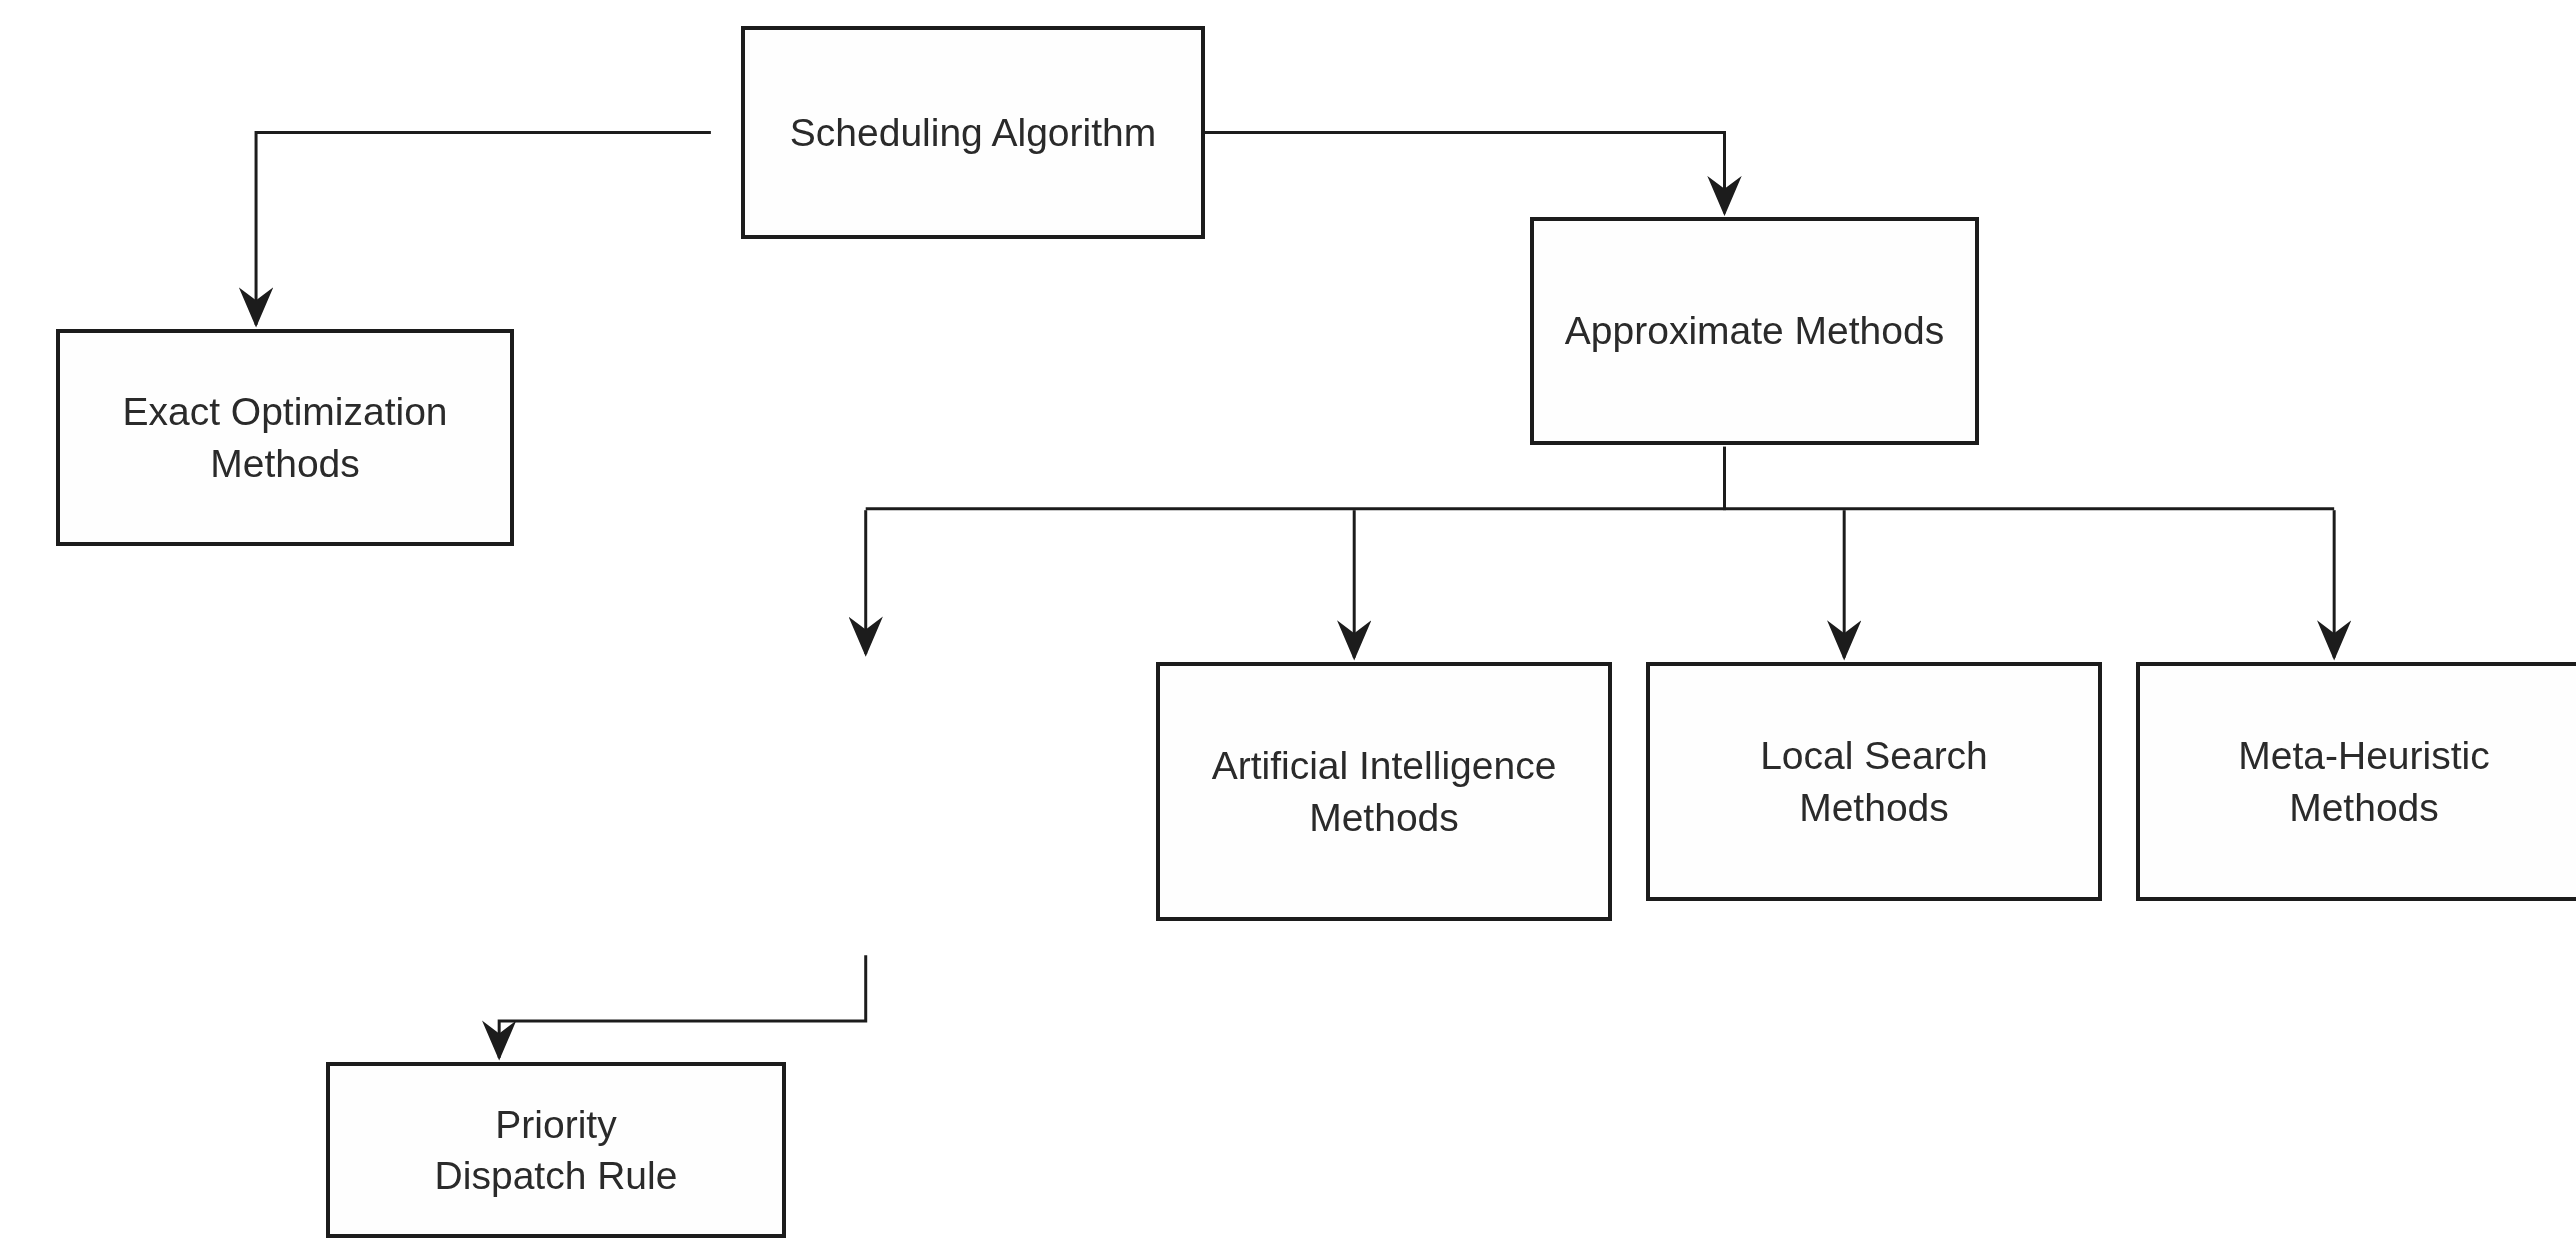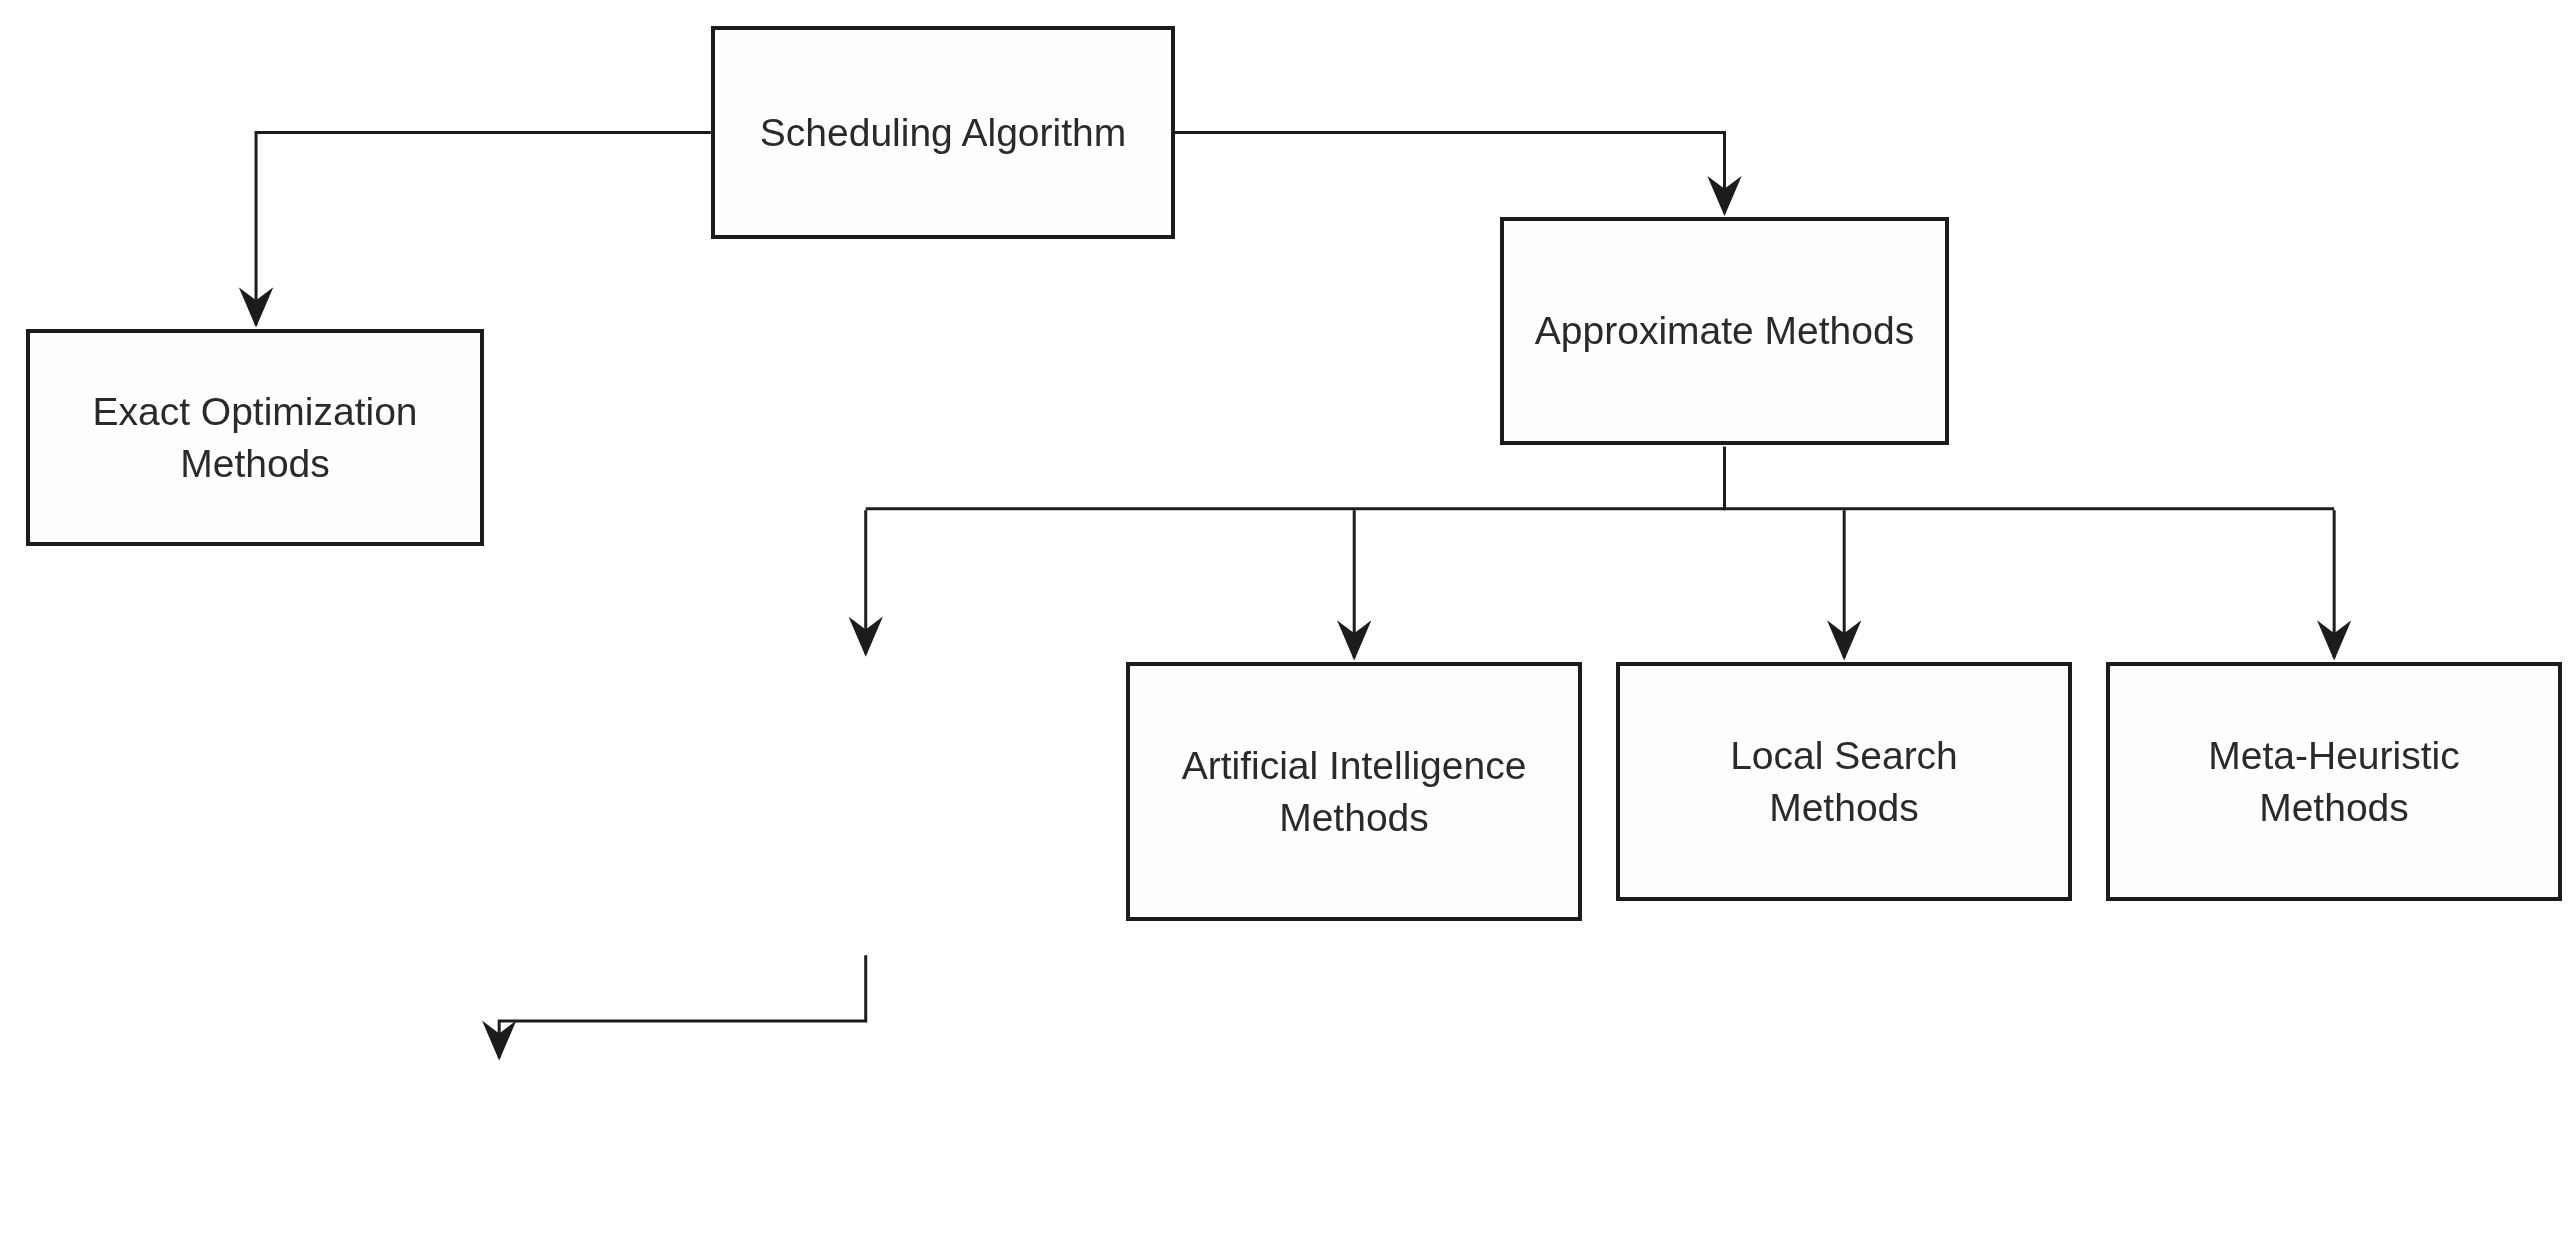--- a/index.html
+++ b/index.html
@@ -31,20 +31,21 @@
   .node {
     position: absolute;
     background: #fefefe;
     border: 4.5px solid #1c1c1c;
     box-sizing: border-box;
     display: flex;
     align-items: center;
     justify-content: center;
     text-align: center;
     padding: 0 25px;
+    margin-left: 30px;
   }
   .node .label {
     font-size: 39px;
     line-height: 1.32;
     color: #2a2a2a;
     white-space: pre-line;
   }
   #n-scheduling   { left: 711px;  top: 26px;   width: 464px; height: 213px; }
   #n-exact        { left: 26px;   top: 329px;  width: 458px; height: 217px; }
   #n-approximate  { left: 1500px; top: 217px;  width: 449px; height: 228px; }
@@ -102,15 +103,19 @@
   <div class="node" id="n-local">
     <span class="label">Local Search
 Methods</span>
   </div>
 
   <div class="node" id="n-meta">
     <span class="label">Meta-Heuristic
 Methods</span>
   </div>
 
+  <div class="node" id="n-priority">
+    <span class="label">Priority
+Dispatch Rule</span>
+  </div>
 
 </div>
 
 
 </body></html>

